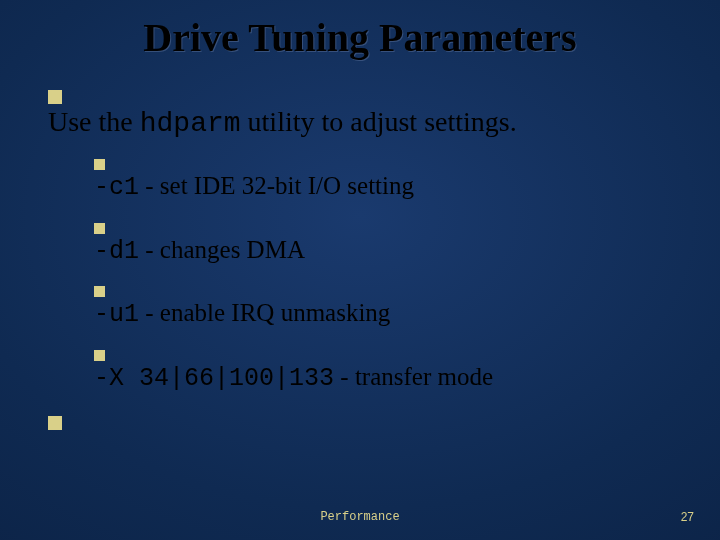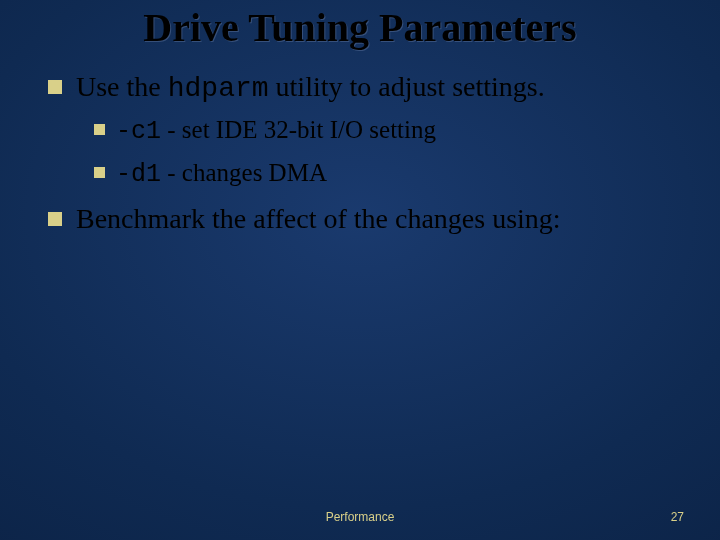--- a/index.html
+++ b/index.html
@@ -12,31 +12,32 @@
   body {
     background: radial-gradient(ellipse 900px 650px at 50% 40%, #1a3a6e 0%, #0f2a52 45%, #081a38 100%);
     font-family: "Times New Roman", Times, serif;
     color: #000;
     position: relative;
   }
   .title {
     text-align: center;
     font-size: 40px;
     font-weight: bold;
-    padding-top: 4px;
+    padding-top: 14px;
     color: #000;
     text-shadow: 1px 1px 0 rgba(120,140,180,0.35);
   }
   .content {
     padding: 18px 34px 0 48px;
   }
   .bullet-row {
     display: flex;
     align-items: flex-start;
     margin-bottom: 8px;
+    flex-direction: column;
   }
   .sq {
     width: 14px;
     height: 14px;
     background: #d9d089;
     flex: 0 0 14px;
     margin-top: 11px;
     margin-right: 14px;
   }
   .sq-sm {
@@ -67,27 +68,27 @@
     padding-left: 46px;
     margin-top: 2px;
     margin-bottom: 10px;
   }
   .footer-left {
     position: absolute;
     left: 0;
     right: 0;
     bottom: 16px;
     text-align: center;
-    font-family: Liberation Sans, sans-serif;
+    font-family: Liberation Mono, monospace;
     font-size: 12px;
     color: #d9d089;
   }
   .footer-right {
     position: absolute;
-    right: 36px;
+    right: 26px;
     bottom: 16px;
     font-family: Arial, Helvetica, sans-serif;
     font-size: 12px;
     color: #d9d089;
   }
 </style>
 </head>
 <body>
 
 <div class="title">Drive Tuning Parameters</div>
@@ -107,26 +108,35 @@
       <div class="l2-text">
         <span class="mono">-c1</span> <span class="dash">- </span><span>set IDE 32-bit I/O setting</span>
       </div>
     </div>
     <div class="bullet-row">
       <div class="sq-sm"></div>
       <div class="l2-text">
         <span class="mono">-d1</span> <span class="dash">- </span><span>changes DMA</span>
       </div>
     </div>
+    <div class="bullet-row">
+      <div class="sq-sm"></div>
+      <div class="l2-text">
+        <span class="mono">-u1</span> <span class="dash">- </span><span>enable IRQ unmasking</span>
+      </div>
+    </div>
+    <div class="bullet-row">
+      <div class="sq-sm"></div>
+      <div class="l2-text">
+        <span class="mono">-X 34|66|100|133</span> <span class="dash">- </span><span>transfer mode</span>
+      </div>
+    </div>
   </div>
 
   <div class="bullet-row">
     <div class="sq"></div>
-    <div class="l1-text">
-      <span>Benchmark the affect of the changes using:</span>
-    </div>
   </div>
 
 
 </div>
 
 <div class="footer-left">Performance</div>
 <div class="footer-right">27</div>
 
 </body></html>

